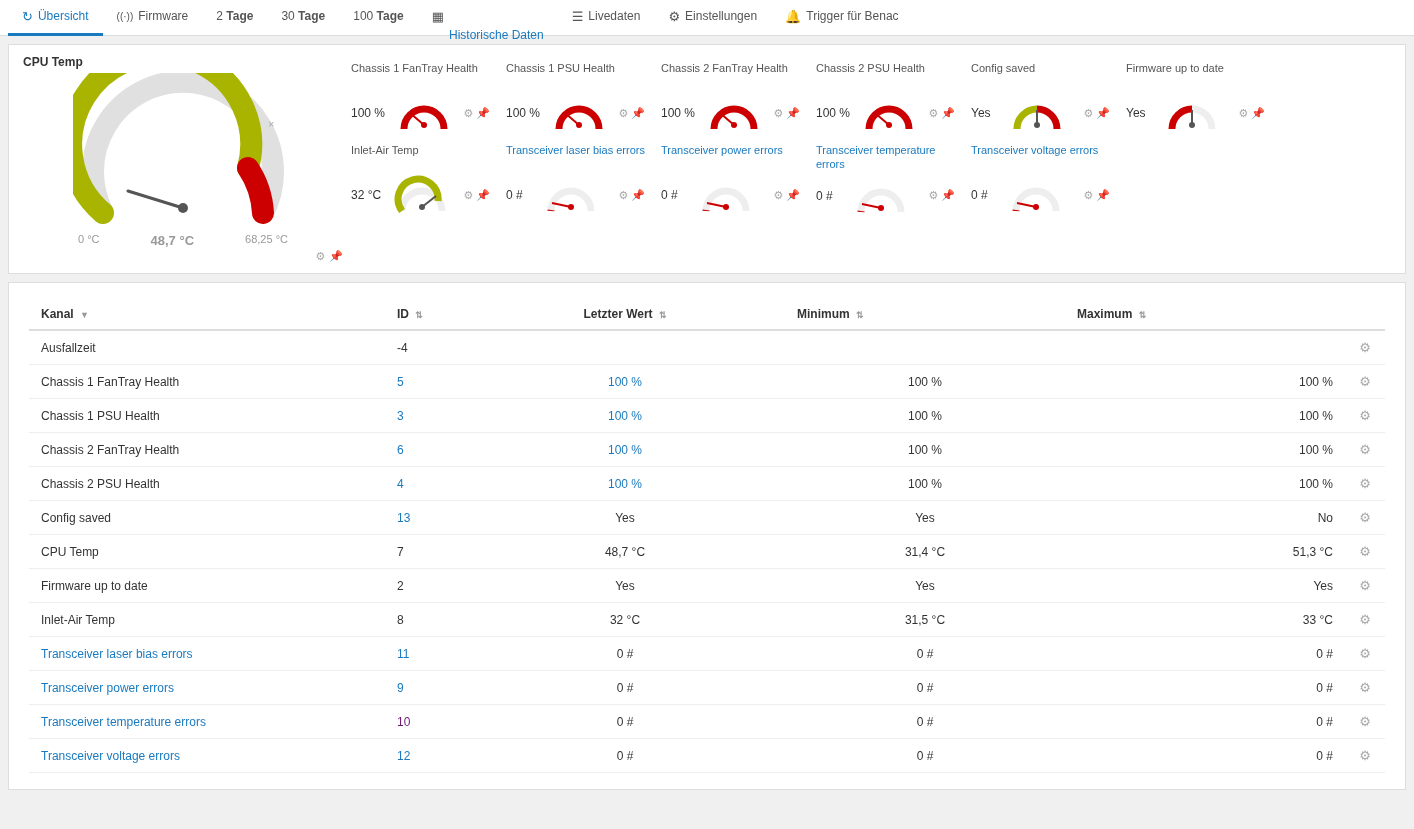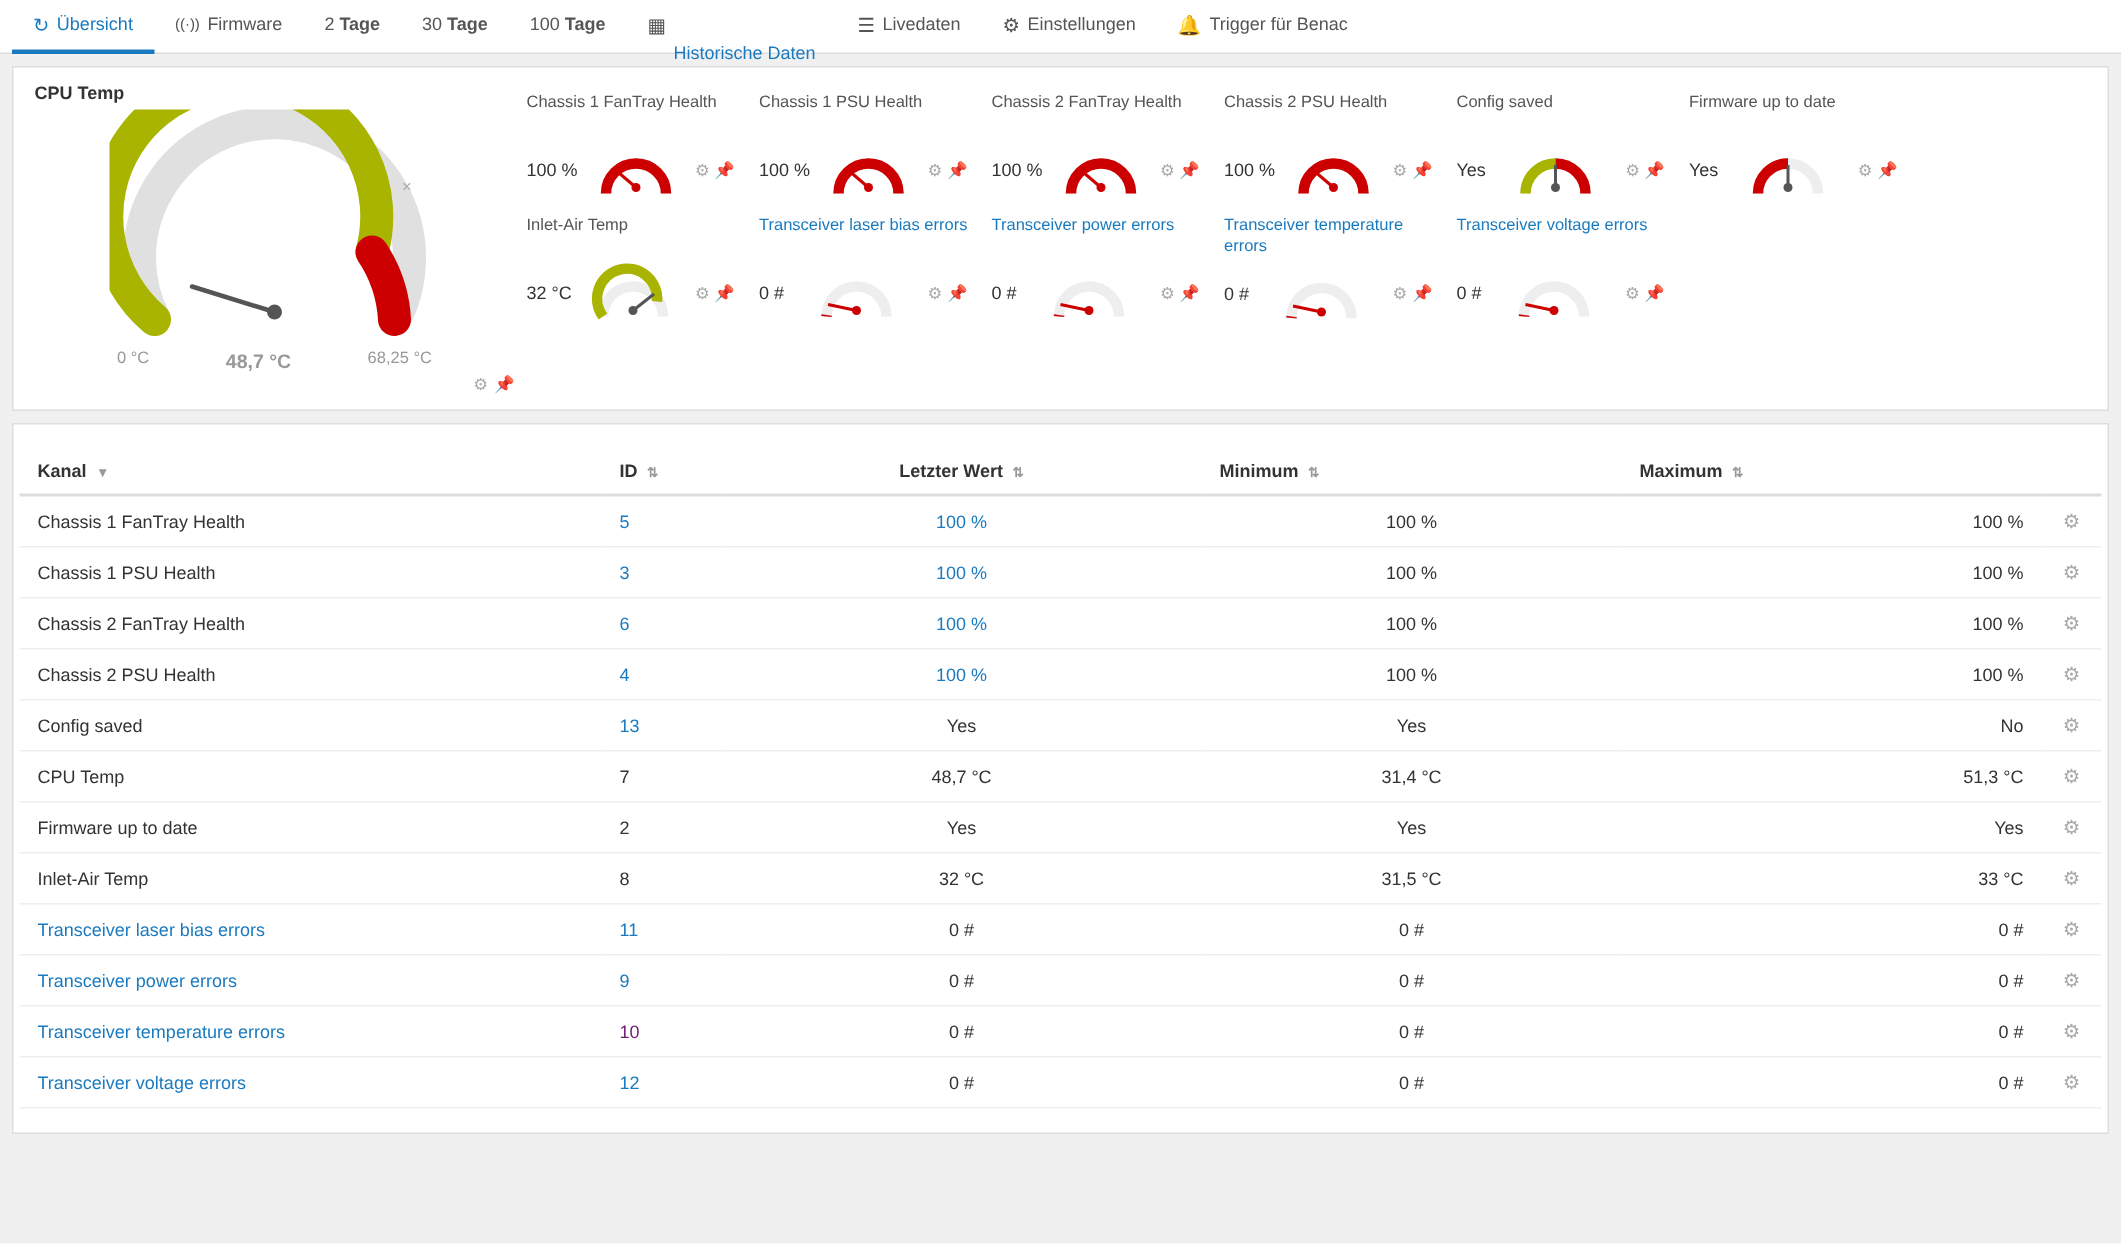--- a/index.html
+++ b/index.html
@@ -43,21 +43,21 @@
     .gauge-svg { width: 56px; height: 40px; }
 
     
     .cpu-big-gauge { display: flex; flex-direction: column; align-items: center; margin-top: 4px; }
     .cpu-range { display: flex; justify-content: space-between; width: 210px; font-size: 11px; color: #999; }
     .cpu-actions { display: flex; gap: 4px; justify-content: flex-end; margin-top: 2px; }
 
     
     .table-panel {
       background: #fff; margin: 8px; border: 1px solid #ddd;
-      padding: 16px 4px;
+      padding: 16px 20px;
     }
     table { width: 100%; border-collapse: collapse; }
     thead th {
       text-align: left; font-size: 12px; font-weight: bold;
       padding: 8px 12px; border-bottom: 2px solid #ddd; color: #333;
     }
     thead th .sort-arrow { font-size: 9px; color: #999; margin-left: 3px; }
     tbody tr { border-bottom: 1px solid #eee; }
     tbody td { padding: 9px 12px; font-size: 12px; color: #333; }
     .row-icon { color: #aaa; font-size: 13px; cursor: pointer; }
@@ -347,20 +347,28 @@
           <span class="sort-arrow">⇅</span>
         </th>
         <th style="width:280px;">
           <span>Maximum</span>
           <span class="sort-arrow">⇅</span>
         </th>
         <th style="width:40px;"></th>
       </tr>
     </thead>
     <tbody id="table-body">
+    <tr>
+          <td>Ausfallzeit</td>
+          <td style="color: rgb(51, 51, 51);">-4</td>
+          <td style="text-align: center;"></td>
+          <td style="text-align: center;"></td>
+          <td style="text-align: right;"></td>
+          <td style="text-align: center;"><span class="row-icon">⚙</span></td>
+        </tr>
         <tr>
           <td>Chassis 1 FanTray Health</td>
           <td style="color: rgb(26, 122, 191);">5</td>
           <td style="color: rgb(26, 122, 191); text-align: center;">100 %</td>
           <td style="text-align: center;">100 %</td>
           <td style="text-align: right;">100 %</td>
           <td style="text-align: center;"><span class="row-icon">⚙</span></td>
         </tr>
         <tr>
           <td>Chassis 1 PSU Health</td>

